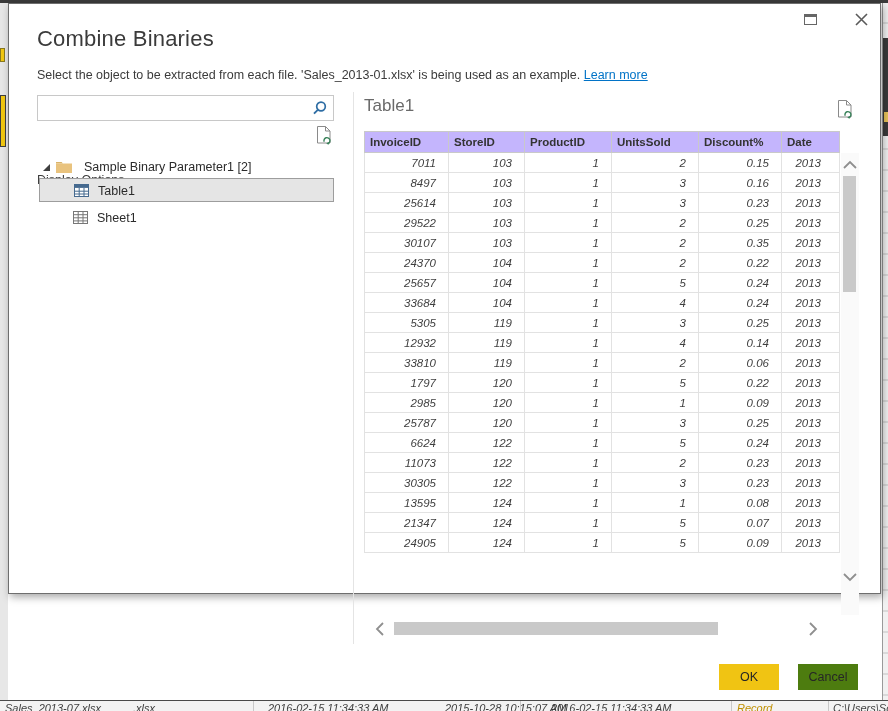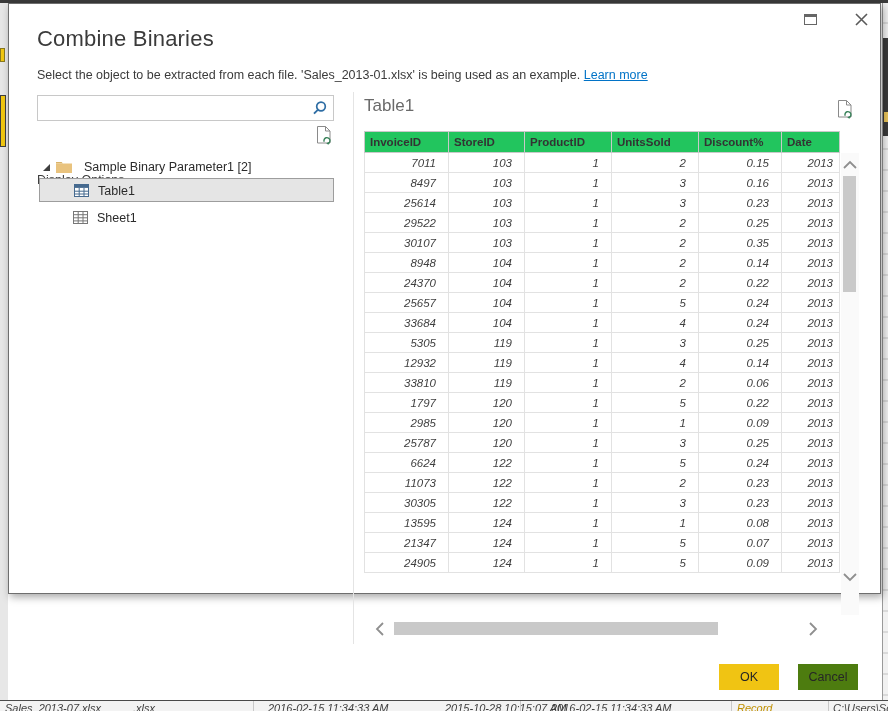--- a/index.html
+++ b/index.html
@@ -59,25 +59,25 @@
   .item-table1 { top:174px; }
   .item-sheet1 { top:202px; }
 
   .v-divider { position:absolute; left:344px; top:88px; width:1px; height:552px; background:#e4e4e4; }
 
   
   .preview-title { position:absolute; left:355px; top:92px; font-size:17px; font-weight:300; color:#6a6a6a; }
 
   .preview-table { position:absolute; left:355px; top:127px; border-collapse:collapse; table-layout:fixed; width:475px;
     font-size:11.5px; }
-  .preview-table th { height:21px; background:#22c55e; border:1px solid #c9c9c9; text-align:left;
+  .preview-table th { height:21px; background:#c4b5fd; border:1px solid #c9c9c9; text-align:left;
     font-weight:bold; color:#333; padding:0 0 0 5px; overflow:hidden; white-space:nowrap; }
   .preview-table td { height:20px; border:1px solid #e2e2e2; text-align:right; font-style:italic; color:#3f3f3f;
     padding:0 12px 0 2px; overflow:hidden; white-space:nowrap; background:#fff; }
-  .preview-table td:last-child { padding-right:6px; }
+  .preview-table td:last-child { padding-right:18px; }
   .c0{width:84px}.c1{width:76px}.c2{width:87px}.c3{width:87px}.c4{width:83px}.c5{width:58px}
 
   
   .v-scroll { position:absolute; left:832px; top:149px; width:18px; height:462px; background:#fafafa; }
   .v-scroll .chev-up { position:absolute; left:1px; top:6px; cursor:pointer; }
   .v-scroll .chev-down { position:absolute; left:1px; top:418px; cursor:pointer; }
   .v-scroll .thumb { position:absolute; left:2px; top:23px; width:13px; height:116px; background:#c9c9c9; cursor:pointer; }
 
   .h-scroll { position:absolute; left:355px; top:613px; width:467px; height:24px; background:#fff; }
   .h-scroll .chev-left { position:absolute; left:10px; top:4px; cursor:pointer; }
@@ -256,28 +256,20 @@
         </tr>
         <tr>
           <td>30107</td>
           <td>103</td>
           <td>1</td>
           <td>2</td>
           <td>0.35</td>
           <td>2013</td>
         </tr>
         <tr>
-          <td>8948</td>
-          <td>104</td>
-          <td>1</td>
-          <td>2</td>
-          <td>0.14</td>
-          <td>2013</td>
-        </tr>
-        <tr>
           <td>24370</td>
           <td>104</td>
           <td>1</td>
           <td>2</td>
           <td>0.22</td>
           <td>2013</td>
         </tr>
         <tr>
           <td>25657</td>
           <td>104</td>

